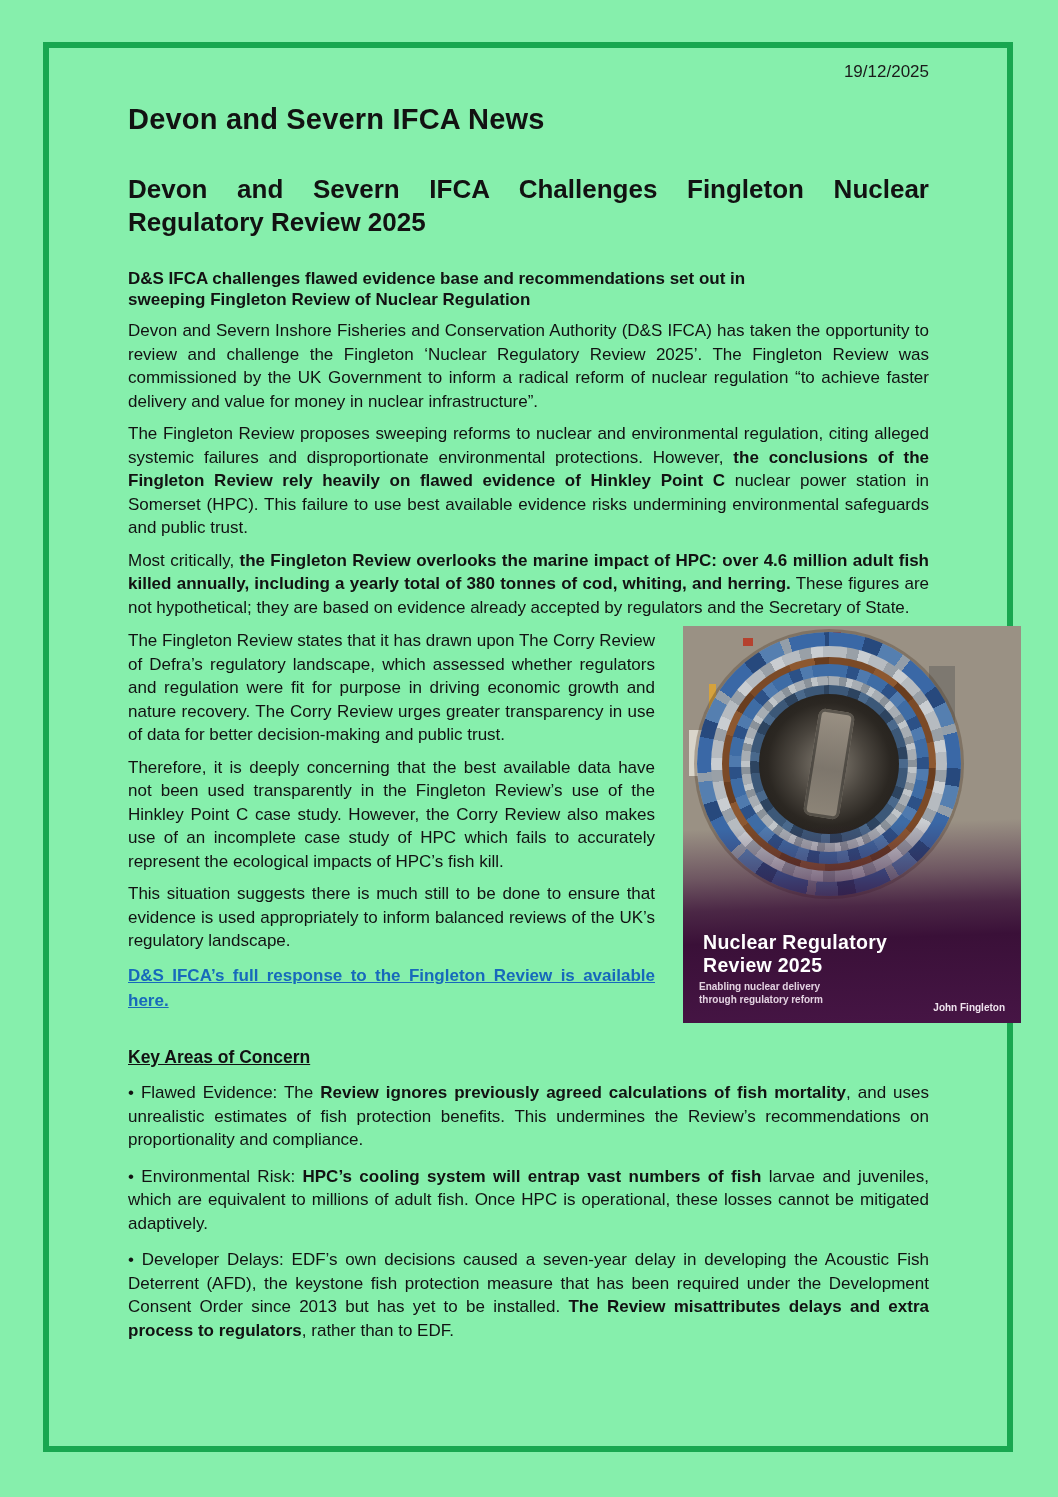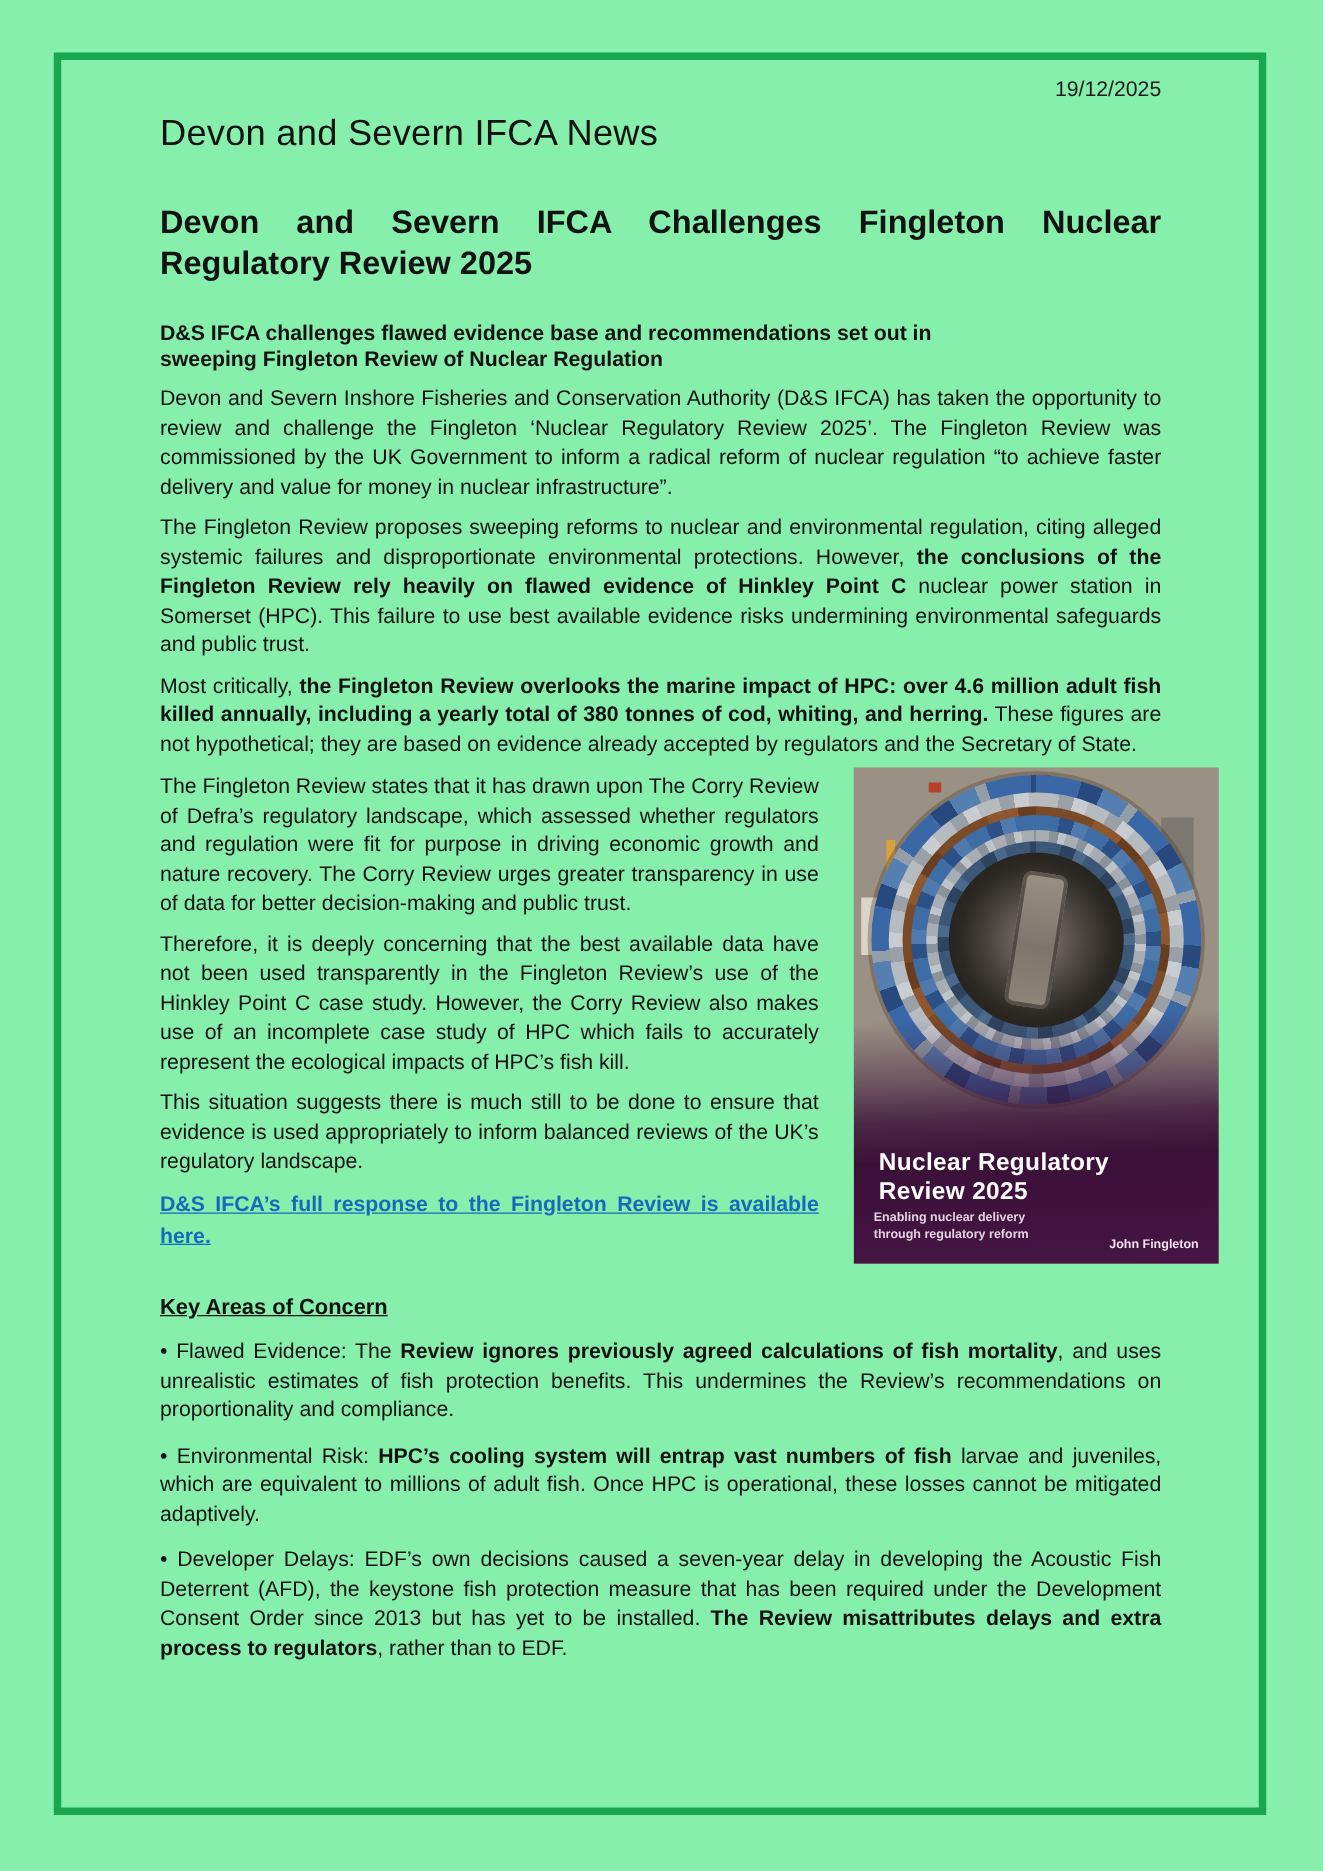--- a/index.html
+++ b/index.html
@@ -6,39 +6,39 @@
   .page {
     position:relative; width:1058px; height:1497px; background:#86efac;
     font-family:"Liberation Sans","DejaVu Sans",sans-serif; color:#121212; overflow:hidden;
   }
   .frame {
     position:absolute; left:43px; top:42px; width:958px; height:1398px;
     border:6px solid #18a750;
   }
   .content { position:absolute; left:128px; top:62px; width:801px; }
   .date { text-align:right; font-size:17px; line-height:20px; color:#1a1a1a; }
-  .title { font-size:29px; line-height:34px; margin:8px 0 0 0; font-weight:normal; letter-spacing:0.2px; }
+  .title { font-size:29px; line-height:34px; margin:20px 0 0 0; font-weight:bold; letter-spacing:0.2px; }
   .headline { font-size:26px; line-height:33px; margin:37px 0 0 0; font-weight:bold; text-align:justify; }
   .standfirst { margin-top:29px; font-weight:bold; font-size:17px; line-height:21px; }
   .standfirst .line { display:block; }
   p.body { font-size:17px; line-height:23.5px; text-align:justify; margin:9px 0 0 0; }
   p.body.first { }
   strong { font-weight:bold; }
   .wrap { display:flex; gap:28px; margin-top:7px; align-items:flex-start; width:840px; }
   .leftcol { width:527px; flex:none; }
   .leftcol p.body:first-child { margin-top:3px; }
   .link {
     display:block; margin-top:10px; font-weight:bold; font-size:17px; line-height:25px;
     color:#1769bb; text-decoration:underline; text-align:justify; cursor:pointer;
   }
   .keyheading { font-size:17.5px; margin:24px 0 0 0; font-weight:bold; text-decoration:underline; }
   p.bullet { margin-top:13px; }
 
   
-  .cover { position:relative; width:292px; height:397px; overflow:hidden; flex:none; background:#9a9184; }
+  .cover { position:relative; width:338px; height:397px; overflow:hidden; flex:none; background:#9a9184; }
   .site {
     position:absolute; inset:0;
     background:
       repeating-linear-gradient(0deg, rgba(255,255,255,0.05) 0 4px, rgba(0,0,0,0.05) 4px 9px),
       linear-gradient(90deg,#c7c0b2 0,#b2aa9c 38px,#a59c8e 62px,#99ððr 0) ,
       linear-gradient(90deg,#c7c0b2 0,#b2aa9c 38px,#a59c8e 62px,#9a9184 110px,#938a7f 180px,#837c72 232px,#6f6a63 285px);
   }
   .patch { position:absolute; }
   .patch.a { left:6px; top:104px; width:14px; height:46px; background:#d9d5ca; }
   .patch.b { left:26px; top:58px; width:7px; height:34px; background:#d5a23d; }

